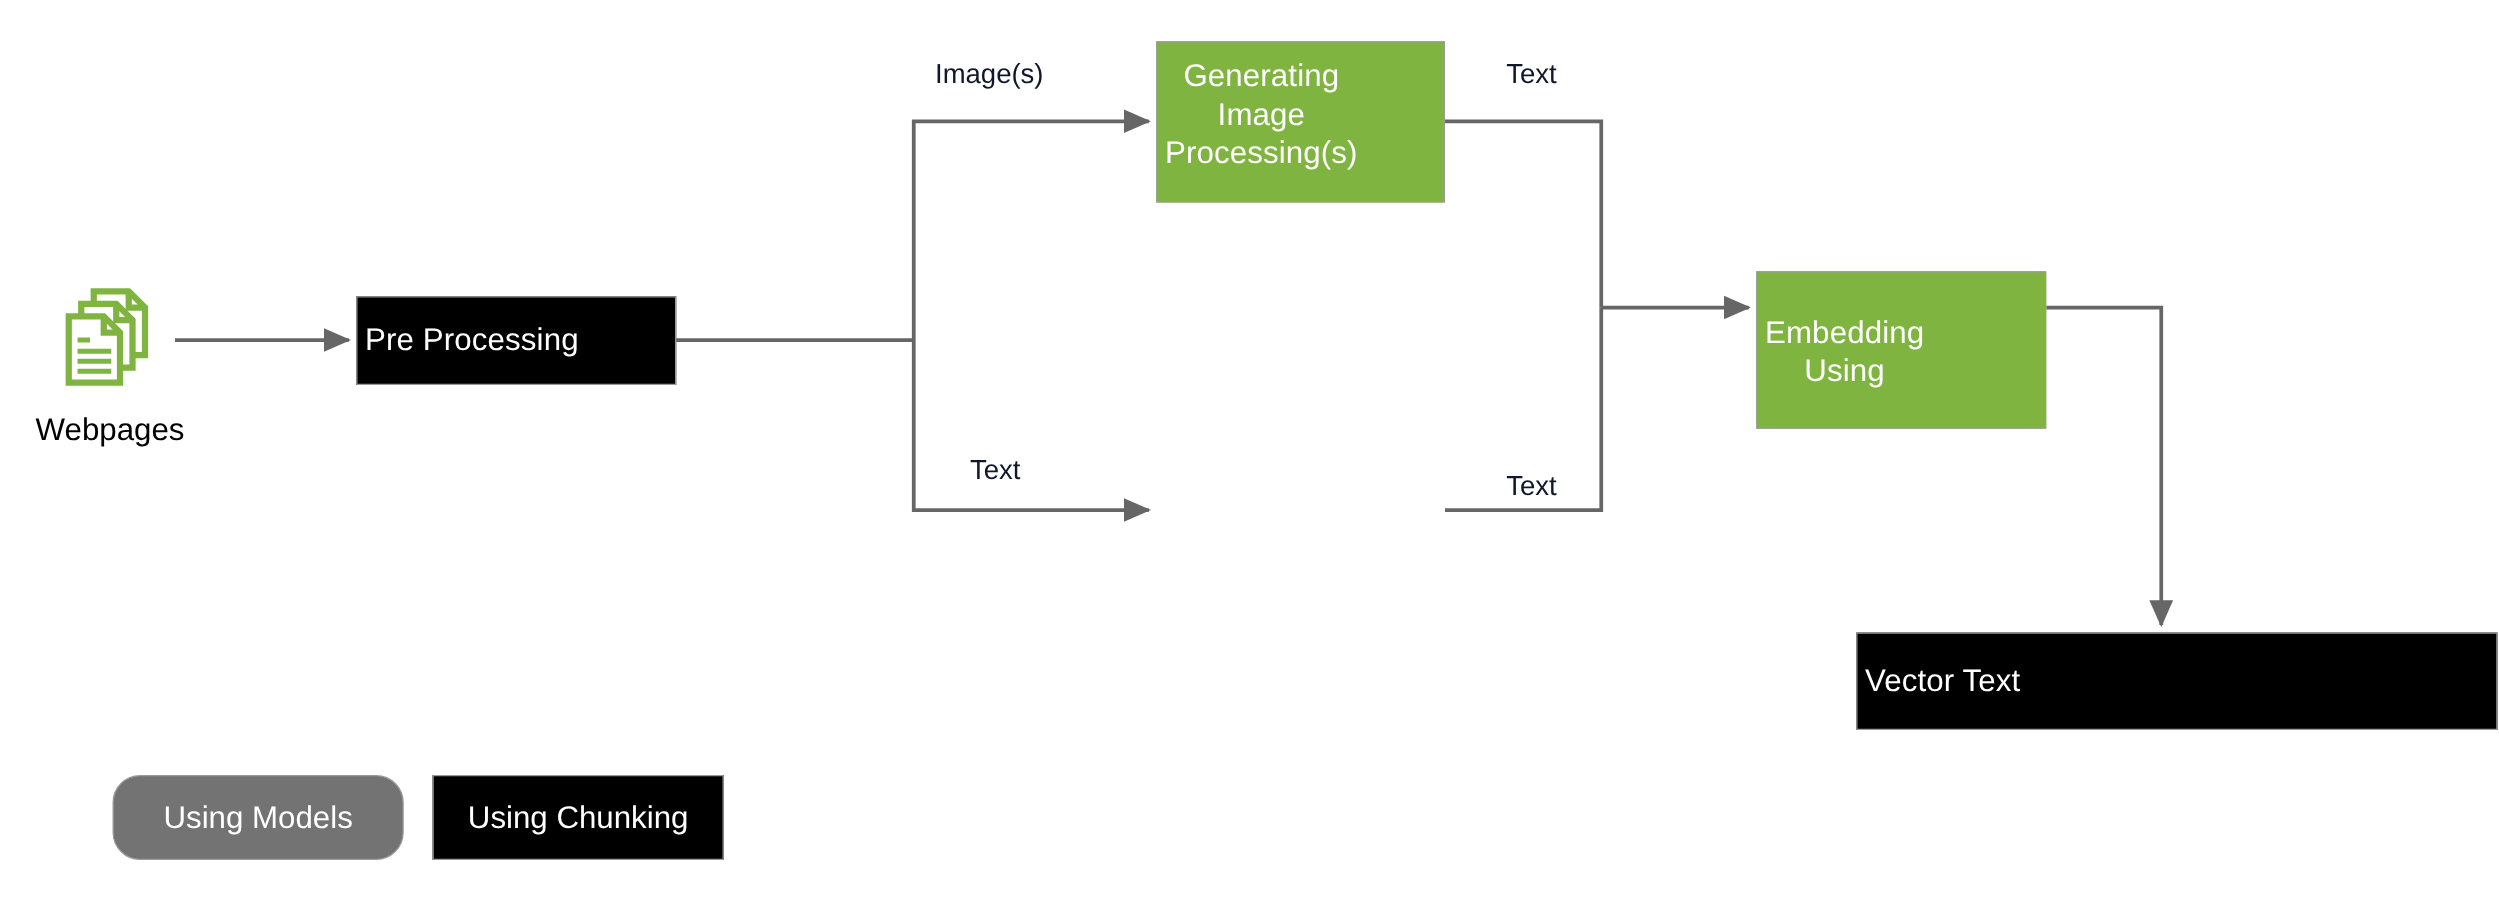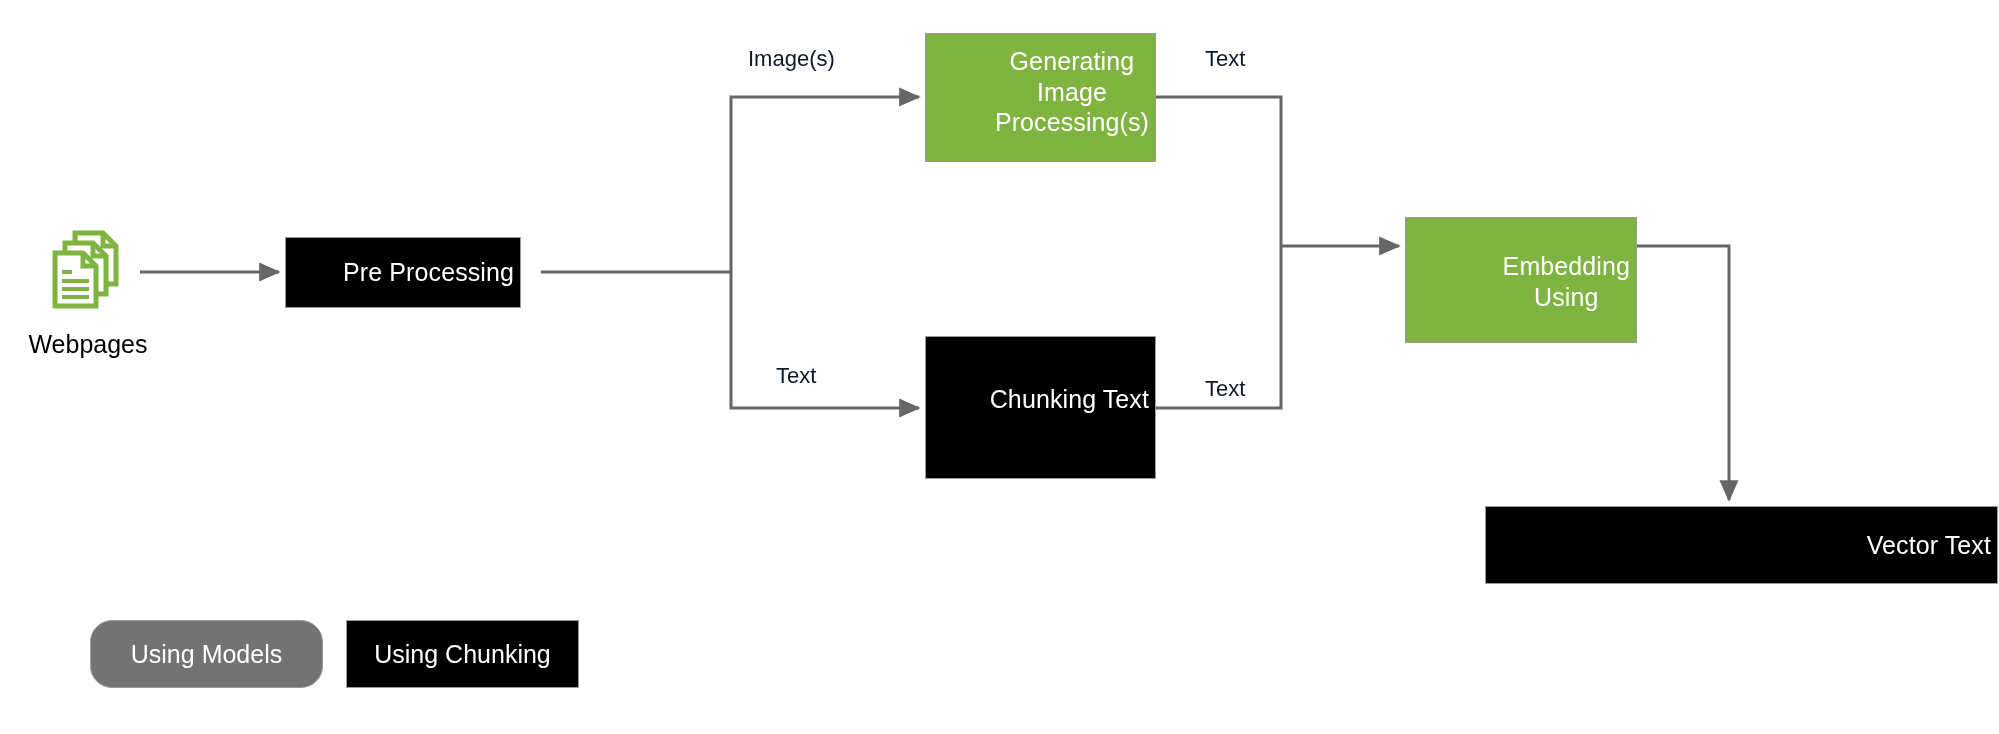--- a/index.html
+++ b/index.html
@@ -18,37 +18,37 @@
     height: 734px;
     background: #ffffff;
     overflow: hidden;
   }
   
   .node {
     position: absolute;
     box-sizing: border-box;
     display: flex;
     align-items: center;
-    justify-content: flex-end;
+    justify-content: flex-start;
     text-align: center;
     color: #ffffff;
     font-size: 25px;
     line-height: 1.22;
     letter-spacing: 0.1px;
     border: 1px solid #9a9a9a;
     user-select: none;
   }
   .node.tooling { background: #000000; }
   .node.model   { background: #80b441; }
 
   .node-label { display: block; padding: 0 6px; }
 
   
   #node-pre-processing {
-    left: 285px; top: 237px; width: 236px; height: 71px;
+    left: 285px; top: 237px; width: 256px; height: 71px;
   }
   #node-generating-image-description {
     left: 925px; top: 33px; width: 231px; height: 129px;
     align-items: flex-start;
     padding-top: 12px;
   }
   #node-chunking-text {
     left: 925px; top: 336px; width: 231px; height: 143px;
     align-items: flex-start;
     padding-top: 47px;
@@ -183,23 +183,20 @@
   </div>
 
   <div class="node model" id="node-generating-image-description">
     <span class="node-label">
       <span>Generating</span><br>
       <span>Image</span><br>
       <span>Processing(s)</span>
     </span>
   </div>
 
-  <div class="node tooling" id="node-chunking-text">
-    <span class="node-label">Chunking Text</span>
-  </div>
 
   <div class="node model" id="node-embedding-model">
     <span class="node-label">
       <span>Embedding</span><br>
       <span>Using</span>
     </span>
   </div>
 
   <div class="node tooling" id="node-vector-store">
     <span class="node-label">Vector Text</span>

